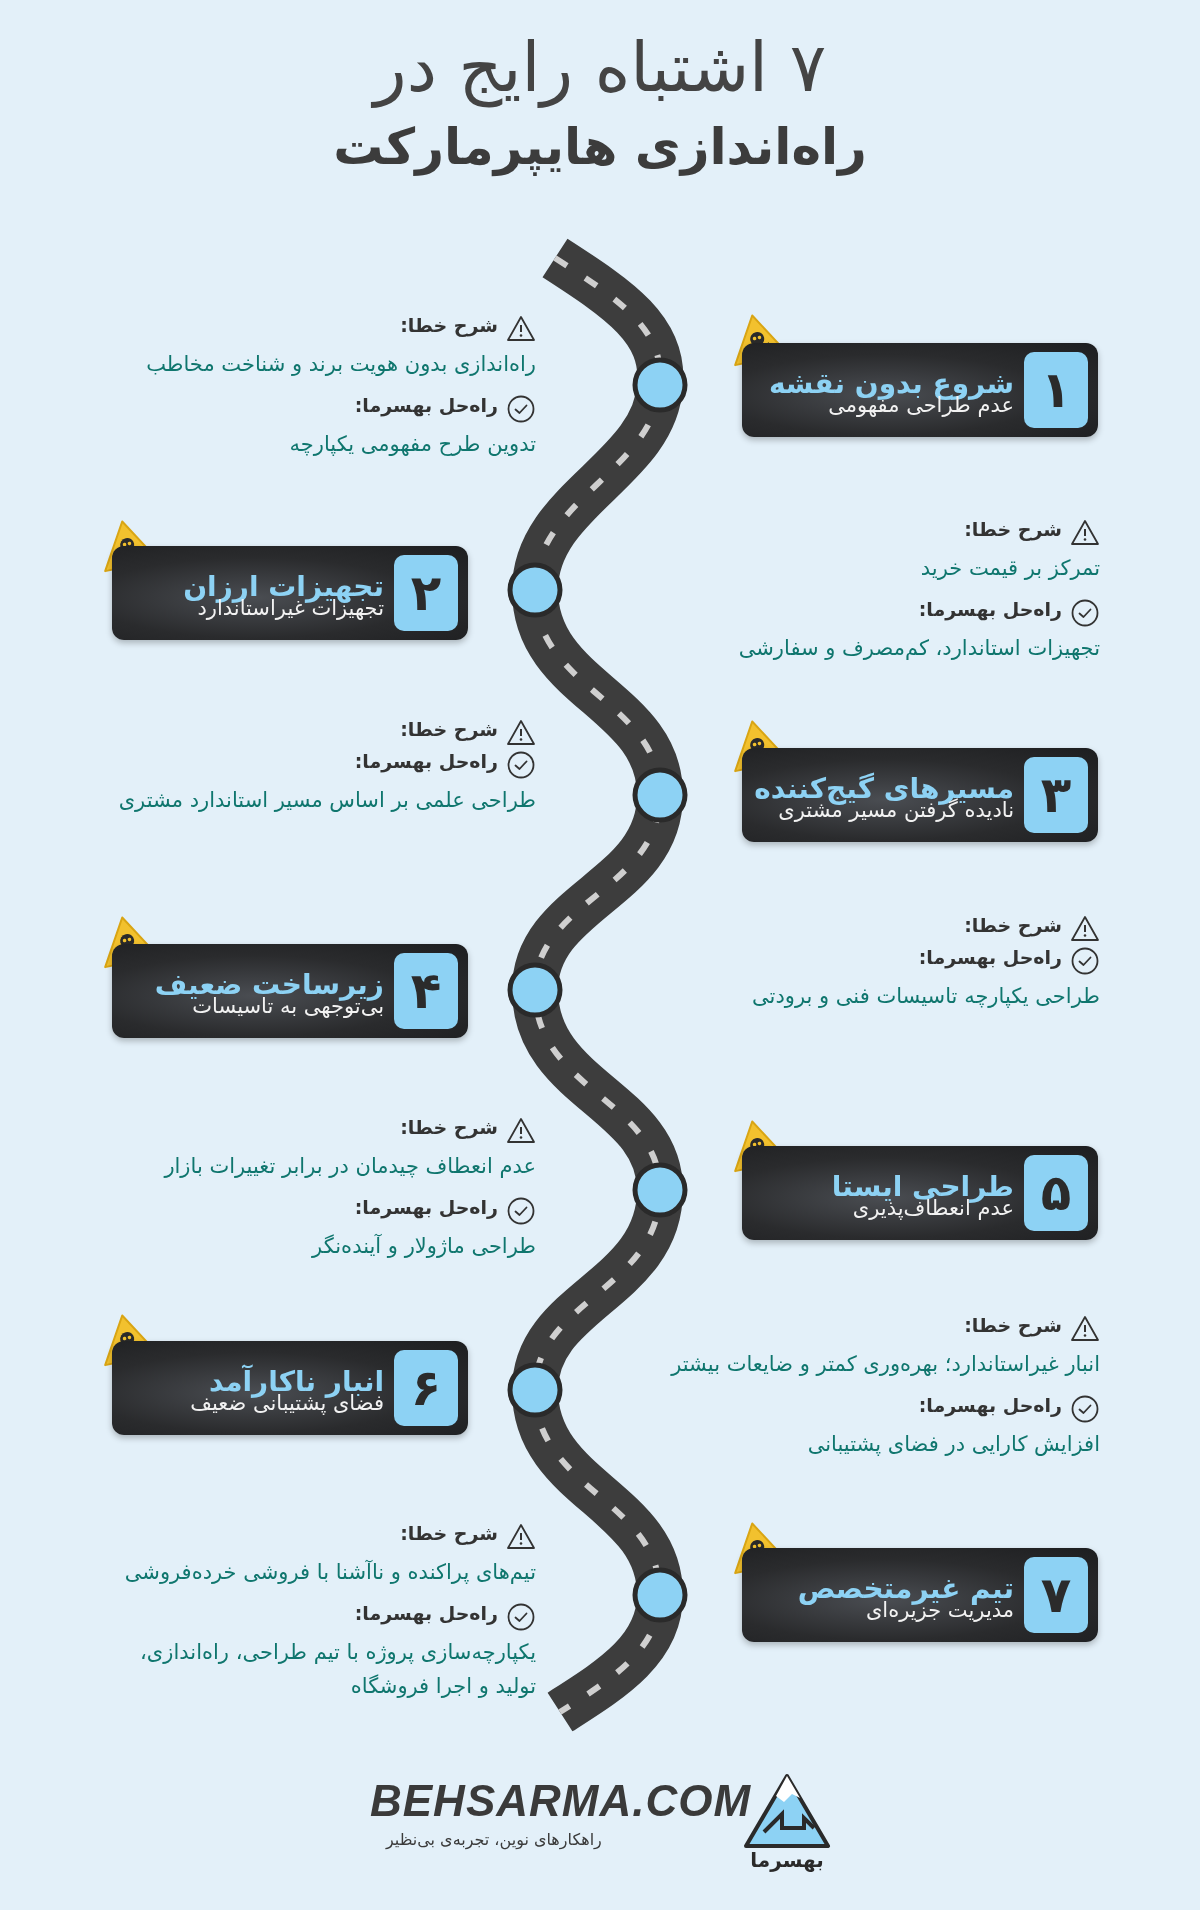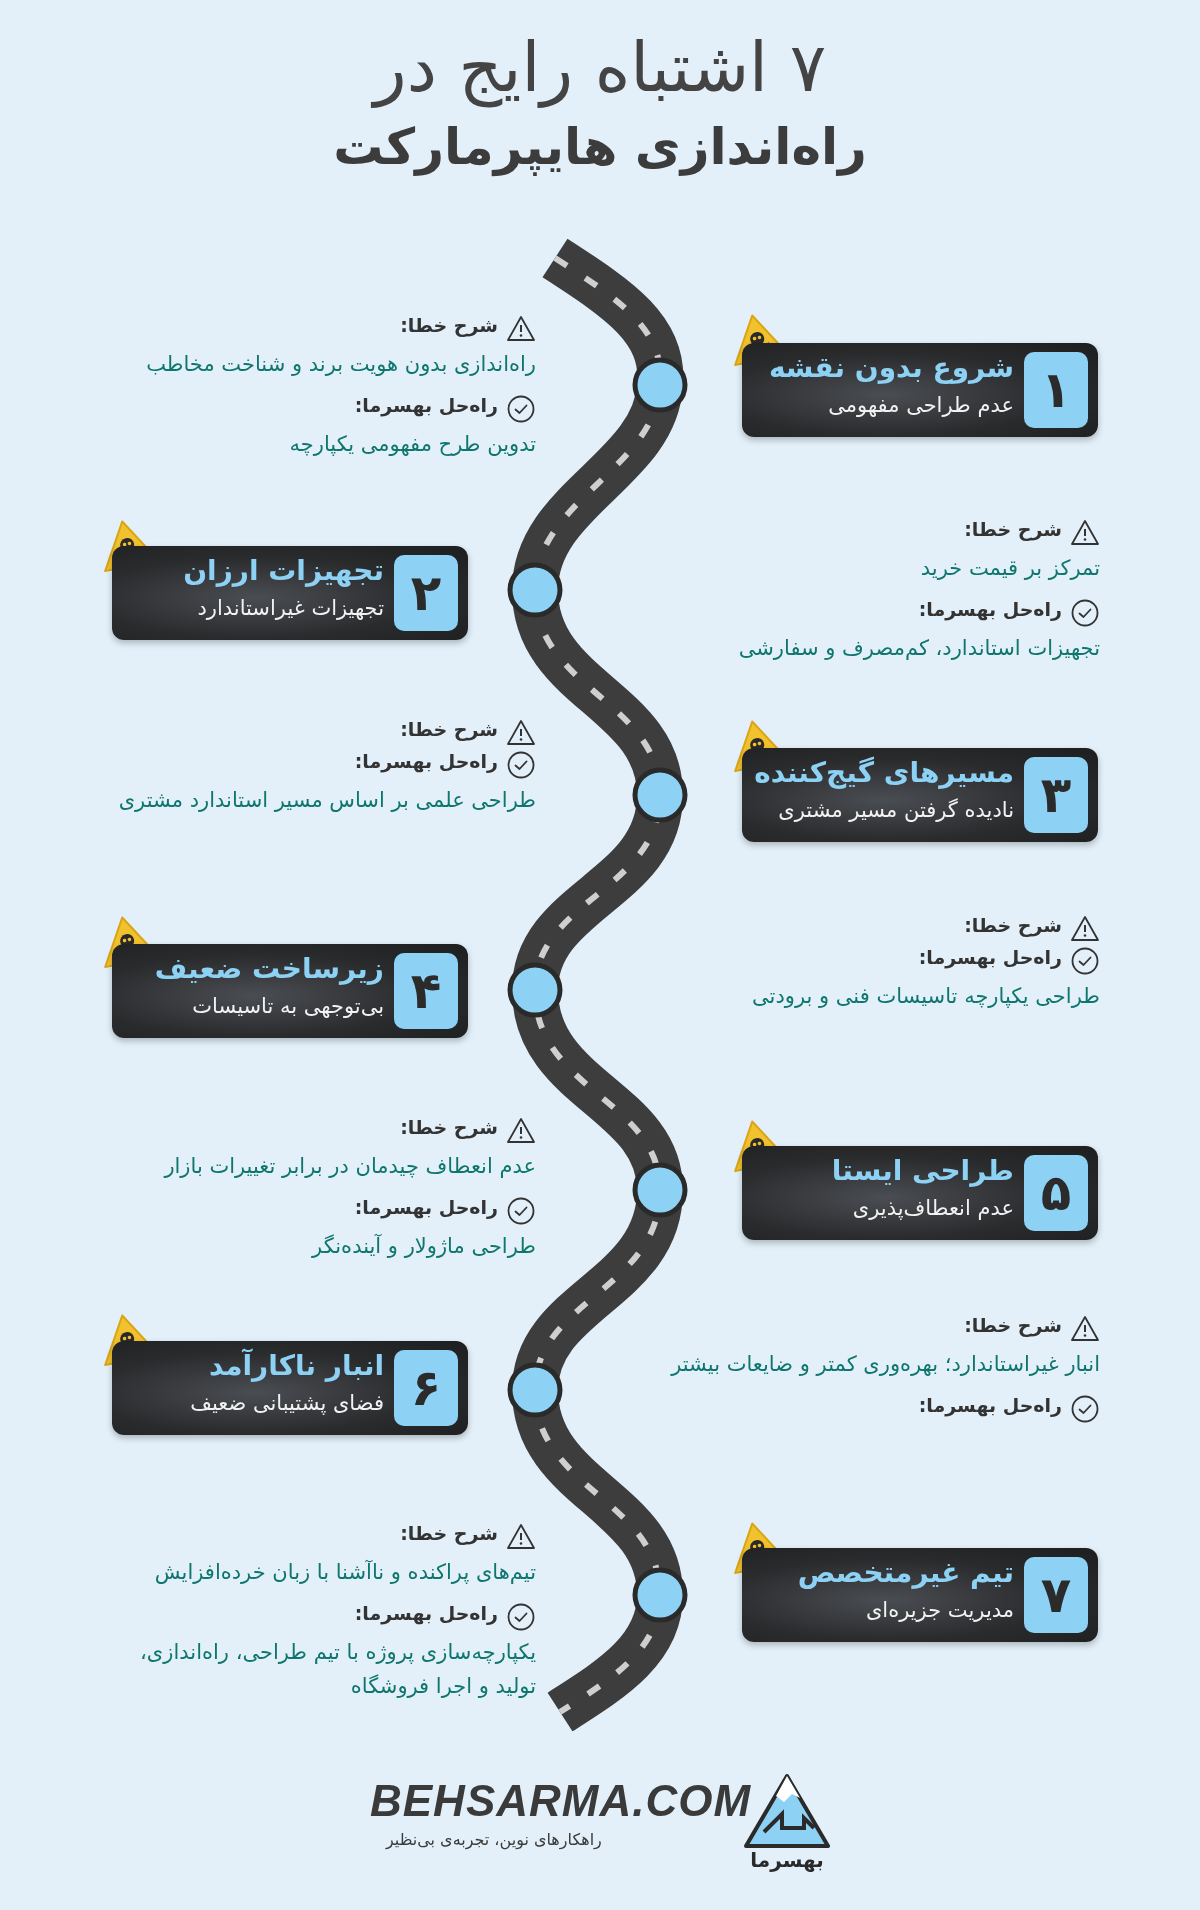--- a/index.html
+++ b/index.html
@@ -3,21 +3,21 @@
 <meta charset="utf-8">
 <style>
   html,body{margin:0;padding:0;}
   body{width:1200px;height:1910px;background:#e3f0f9;position:relative;overflow:hidden;font-family:"DejaVu Sans",sans-serif;color:#3b3b3b;}
   .title{position:absolute;left:0;right:0;text-align:center;direction:rtl;}
   .title1{top:28px;font-size:68px;font-weight:400;color:#444;letter-spacing:1px;}
   .title2{top:118px;font-size:50px;font-weight:700;color:#3c3c3c;}
   svg.road{position:absolute;left:0;top:0;}
   .card{position:absolute;width:356px;height:94px;border-radius:12px;background:radial-gradient(ellipse at 40% 55%,#4a4d52 0%,#2a2b2d 55%,#1d1e20 100%);box-shadow:0 3px 6px rgba(0,0,0,.25);direction:rtl;}
   .card .num{position:absolute;right:10px;top:9px;width:64px;height:76px;border-radius:10px;background:#8dd2f4;color:#2b2b2b;font-size:50px;font-weight:700;display:flex;align-items:center;justify-content:center;}
-  .card .ctitle{position:absolute;right:84px;top:8px;font-size:28px;font-weight:700;color:#8dd2f4;white-space:nowrap;}
+  .card .ctitle{position:absolute;right:84px;top:24px;font-size:28px;font-weight:700;color:#8dd2f4;white-space:nowrap;}
   .card .csub{position:absolute;right:84px;top:50px;font-size:21px;color:#f2f2f2;white-space:nowrap;}
   .hazard{position:absolute;width:58px;height:52px;}
   .info{position:absolute;direction:rtl;text-align:right;width:520px;}
   .info .lbl{display:flex;align-items:flex-start;gap:8px;font-size:19px;font-weight:700;color:#333;height:32px;}
   .info .txt{font-size:21px;color:#0f766e;margin-top:2px;margin-bottom:14px;line-height:32px;}
   .icon{width:30px;height:30px;flex:none;}
   .footer-brand{position:absolute;left:370px;top:1776px;font-size:44px;font-weight:700;color:#3a3a3a;letter-spacing:1px;font-family:"Liberation Sans",sans-serif;font-style:italic;}
   .footer-tag{position:absolute;left:386px;top:1830px;width:360px;text-align:left;direction:rtl;font-size:16px;color:#3a3a3a;}
   .logo{position:absolute;left:742px;top:1770px;width:90px;height:110px;}
 </style>
@@ -202,38 +202,39 @@
       </svg>
       <span>شرح خطا:</span>
     </div>
   <div class="txt">انبار غیراستاندارد؛ بهره‌وری کمتر و ضایعات بیشتر</div>
   <div class="lbl">
       <svg class="icon">
         <use href="#chk"></use>
       </svg>
       <span>راه‌حل بهسرما:</span>
     </div>
+  <div class="txt">افزایش کارایی در فضای پشتیبانی</div>
 </div>
 
 <svg class="hazard" style="left:728px;top:1520px;transform:rotate(-12deg)">
     <use href="#hz"></use>
   </svg>
 <div class="card" style="left:742px;top:1548px;">
   <div class="num">۷</div>
   <div class="ctitle">تیم غیرمتخصص</div>
   <div class="csub">مدیریت جزیره‌ای</div>
 </div>
 <div class="info" style="left:20px;top:1522px;width:516px;">
   <div class="lbl">
       <svg class="icon">
         <use href="#warn"></use>
       </svg>
       <span>شرح خطا:</span>
     </div>
-  <div class="txt">تیم‌های پراکنده و ناآشنا با زبان خرده‌افزایش</div>
+  <div class="txt">تیم‌های پراکنده و ناآشنا با فروشی خرده‌فروشی</div>
   <div class="lbl">
       <svg class="icon">
         <use href="#chk"></use>
       </svg>
       <span>راه‌حل بهسرما:</span>
     </div>
   <div class="txt" style="margin-bottom:0">یکپارچه‌سازی پروژه با تیم طراحی، راه‌اندازی،</div>
   <div class="txt">تولید و اجرا فروشگاه</div>
 </div>
 

